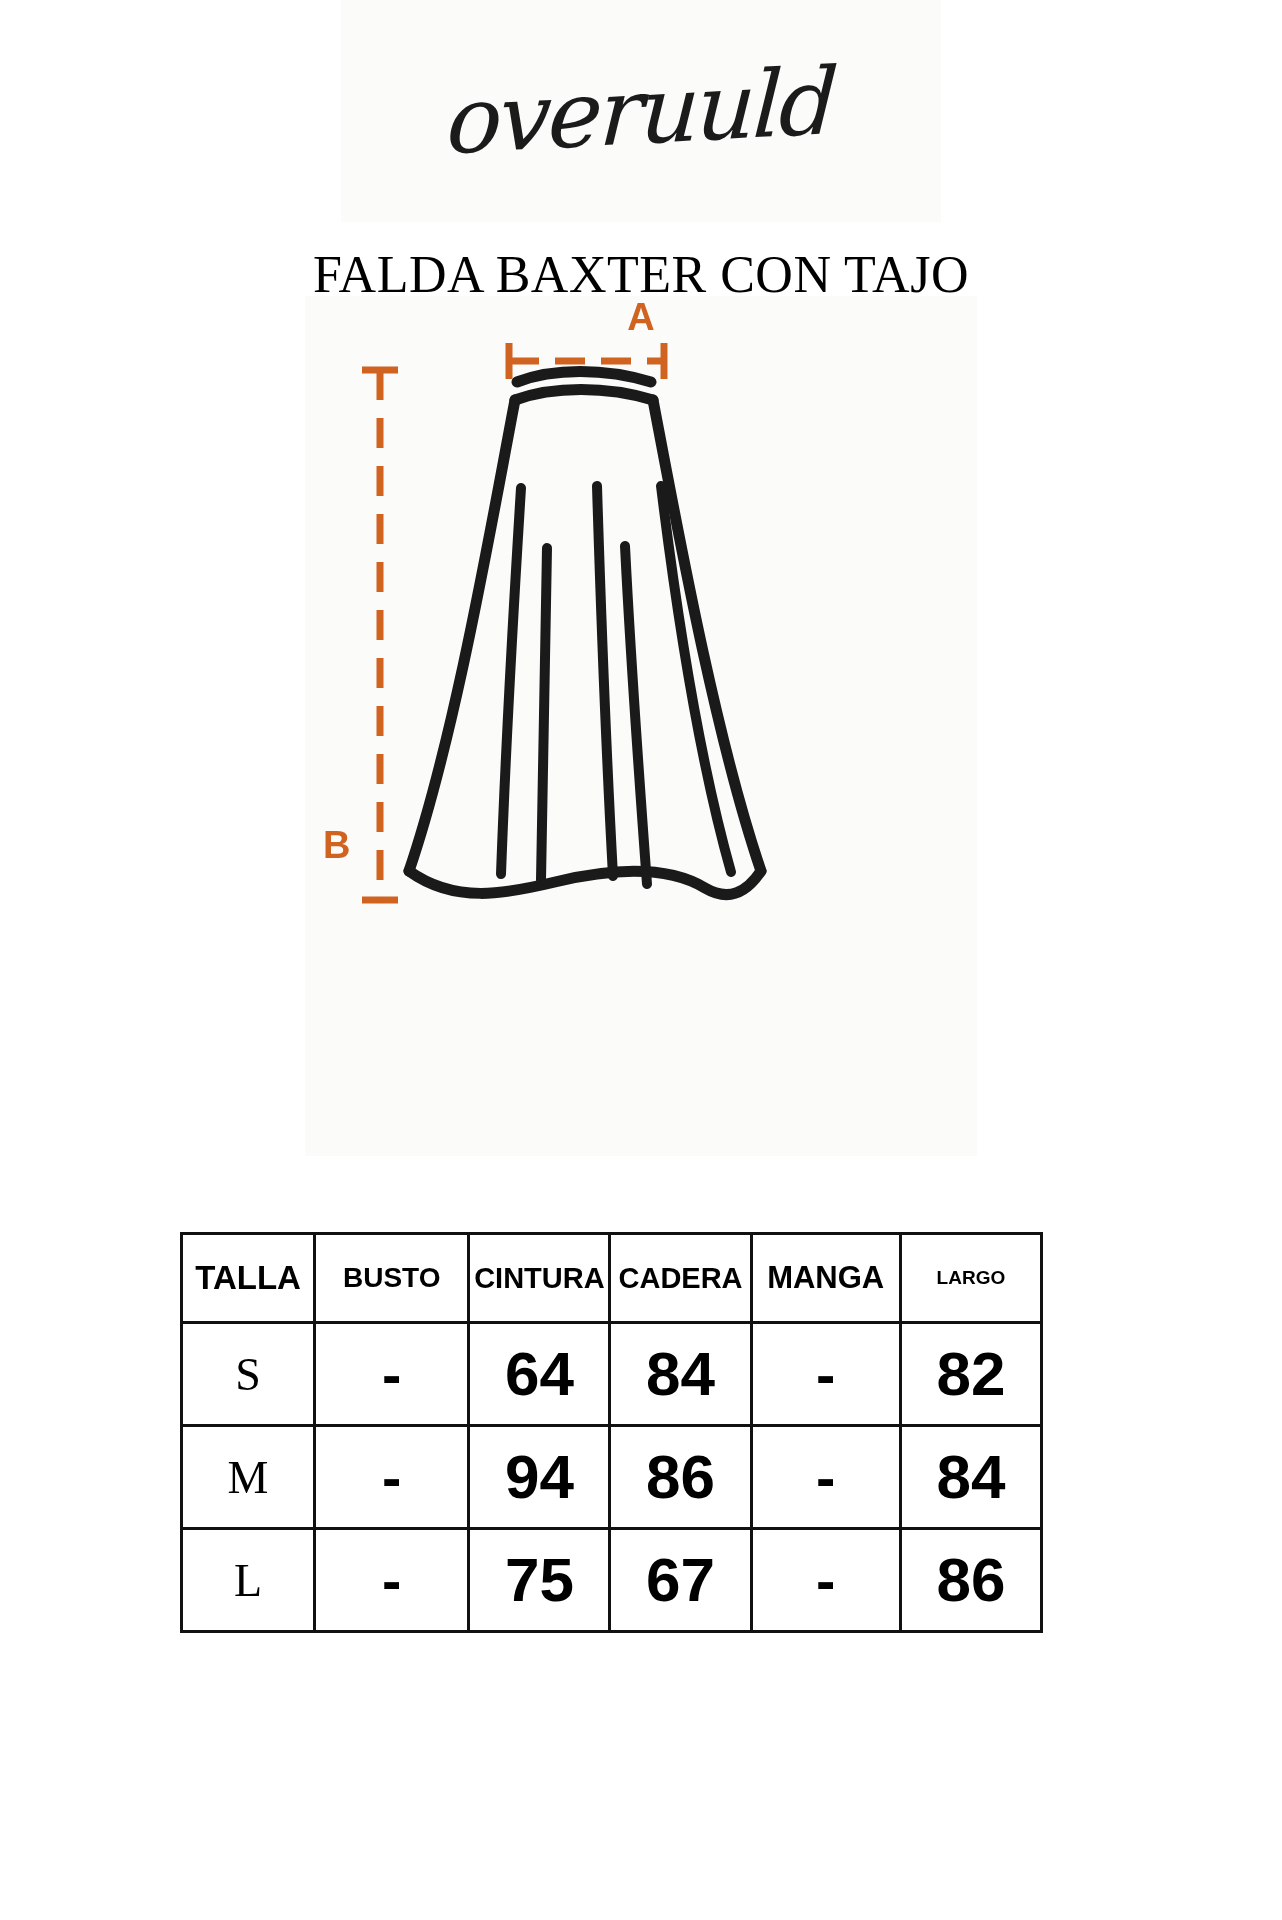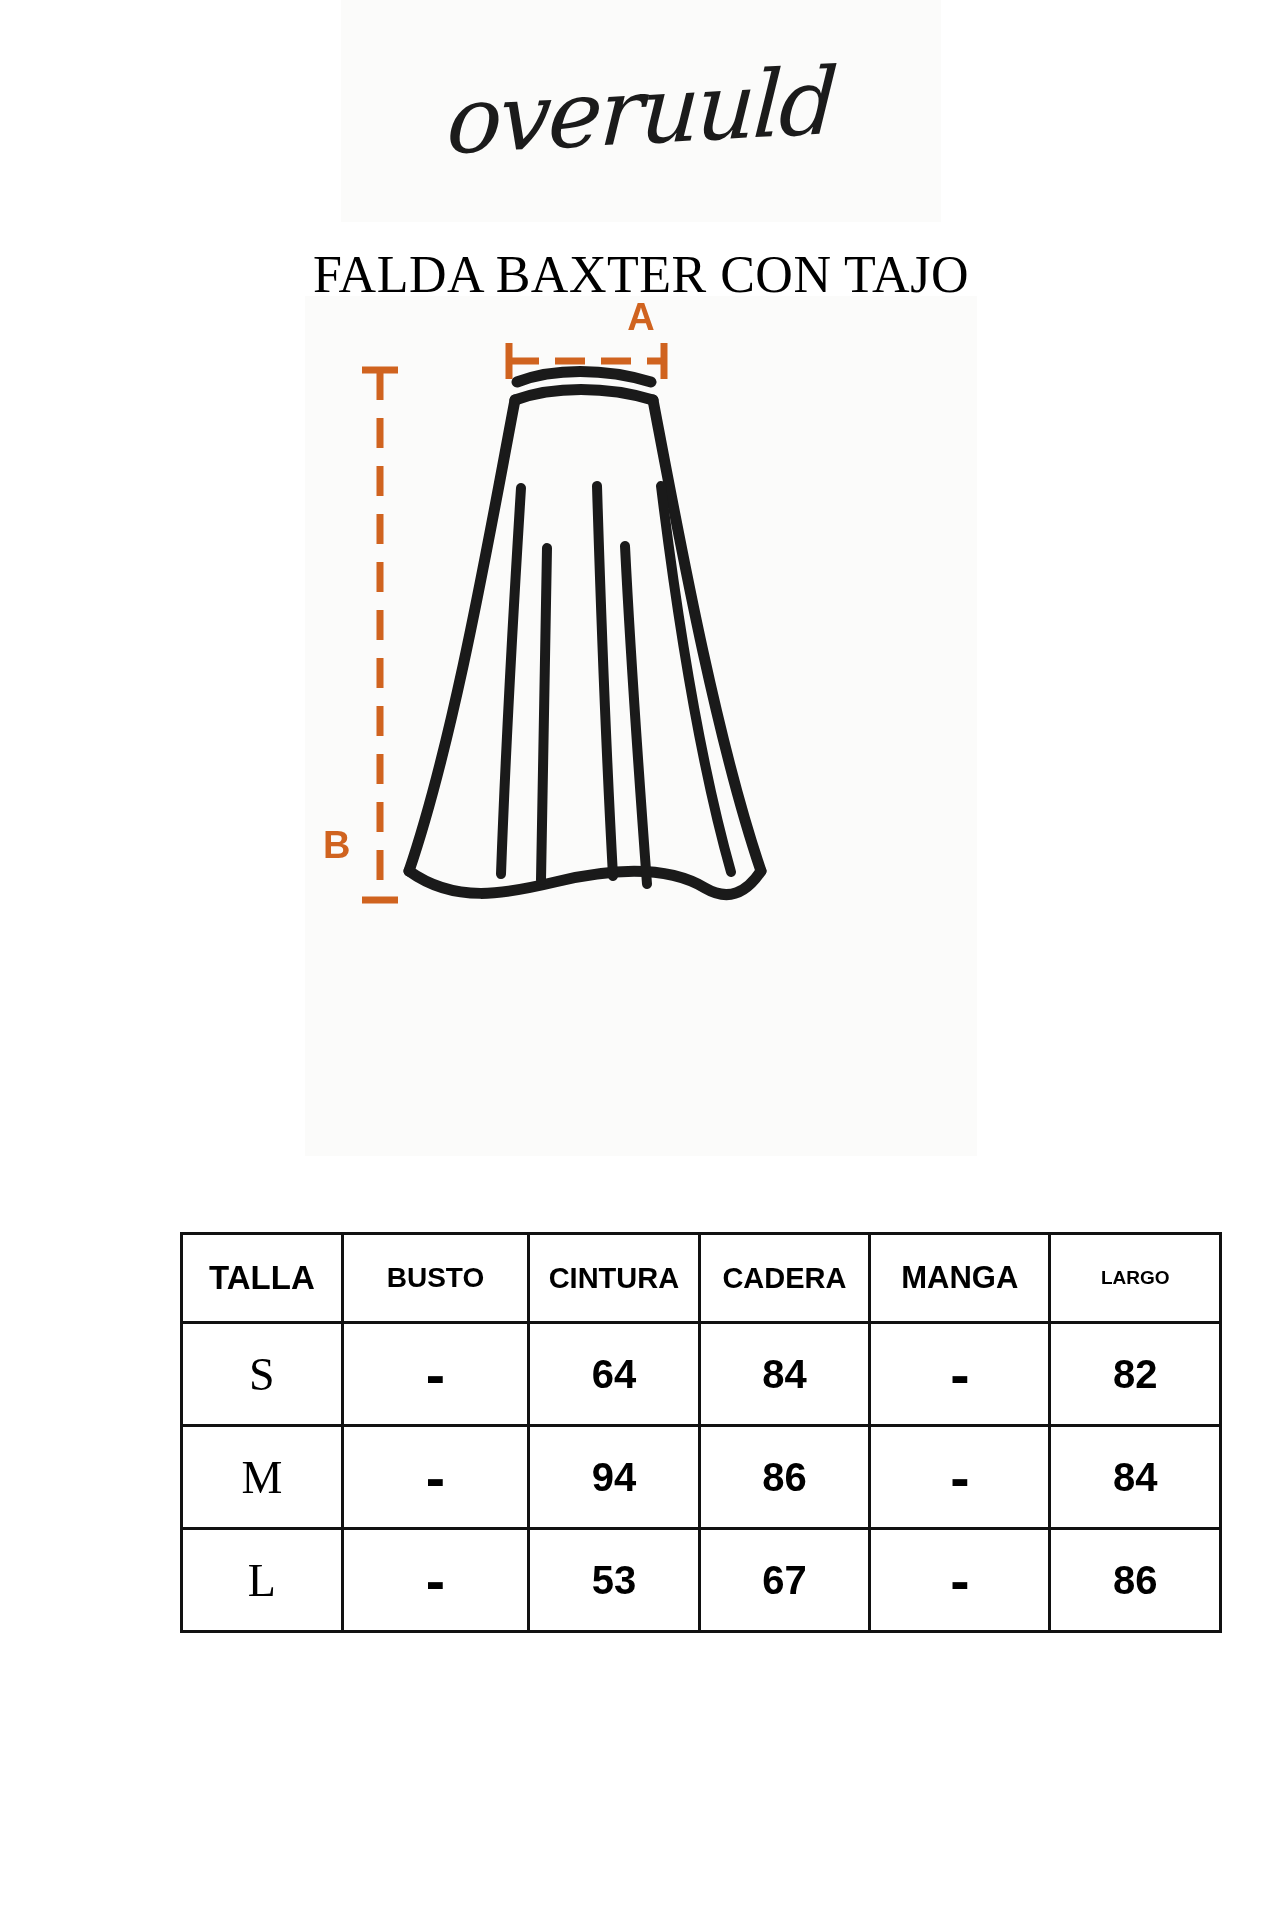--- a/index.html
+++ b/index.html
@@ -88,21 +88,21 @@
 
   
   .table-wrap {
     position: absolute;
     left: 180px;
     top: 1232px;
     width: 921px;
   }
   table.size-table {
     border-collapse: collapse;
-    width: 1042px;
+    width: 863px;
     table-layout: fixed;
   }
   table.size-table td, table.size-table th {
     border: 3px solid #111111;
     text-align: center;
     vertical-align: middle;
     color: #000000;
     padding: 0;
   }
   thead th {
@@ -116,21 +116,21 @@
   th.h-cadera { font-size: 29px; }
   th.h-manga  { font-size: 31px; }
   th.h-largo  { font-size: 19px; }
 
   tbody td { height: 100px; }
   td.size-cell {
     font-size: 46px;
     font-family: "Liberation Serif", serif;
   }
   td.val-cell {
-    font-size: 40px;
+    font-size: 62px;
     font-weight: bold;
     font-family: "Liberation Sans", sans-serif;
     line-height: 1;
   }
   td.dash-cell {
     font-size: 58px;
     font-weight: bold;
     font-family: "Liberation Sans", sans-serif;
   }
 
@@ -227,21 +227,21 @@
           <td class="size-cell">M</td>
           <td class="dash-cell">-</td>
           <td class="val-cell">94</td>
           <td class="val-cell">86</td>
           <td class="dash-cell">-</td>
           <td class="val-cell">84</td>
         </tr>
         <tr>
           <td class="size-cell">L</td>
           <td class="dash-cell">-</td>
-          <td class="val-cell">53</td>
+          <td class="val-cell">75</td>
           <td class="val-cell">67</td>
           <td class="dash-cell">-</td>
           <td class="val-cell">86</td>
         </tr>
       </tbody>
     </table>
   </div>
 
 </div>
 

